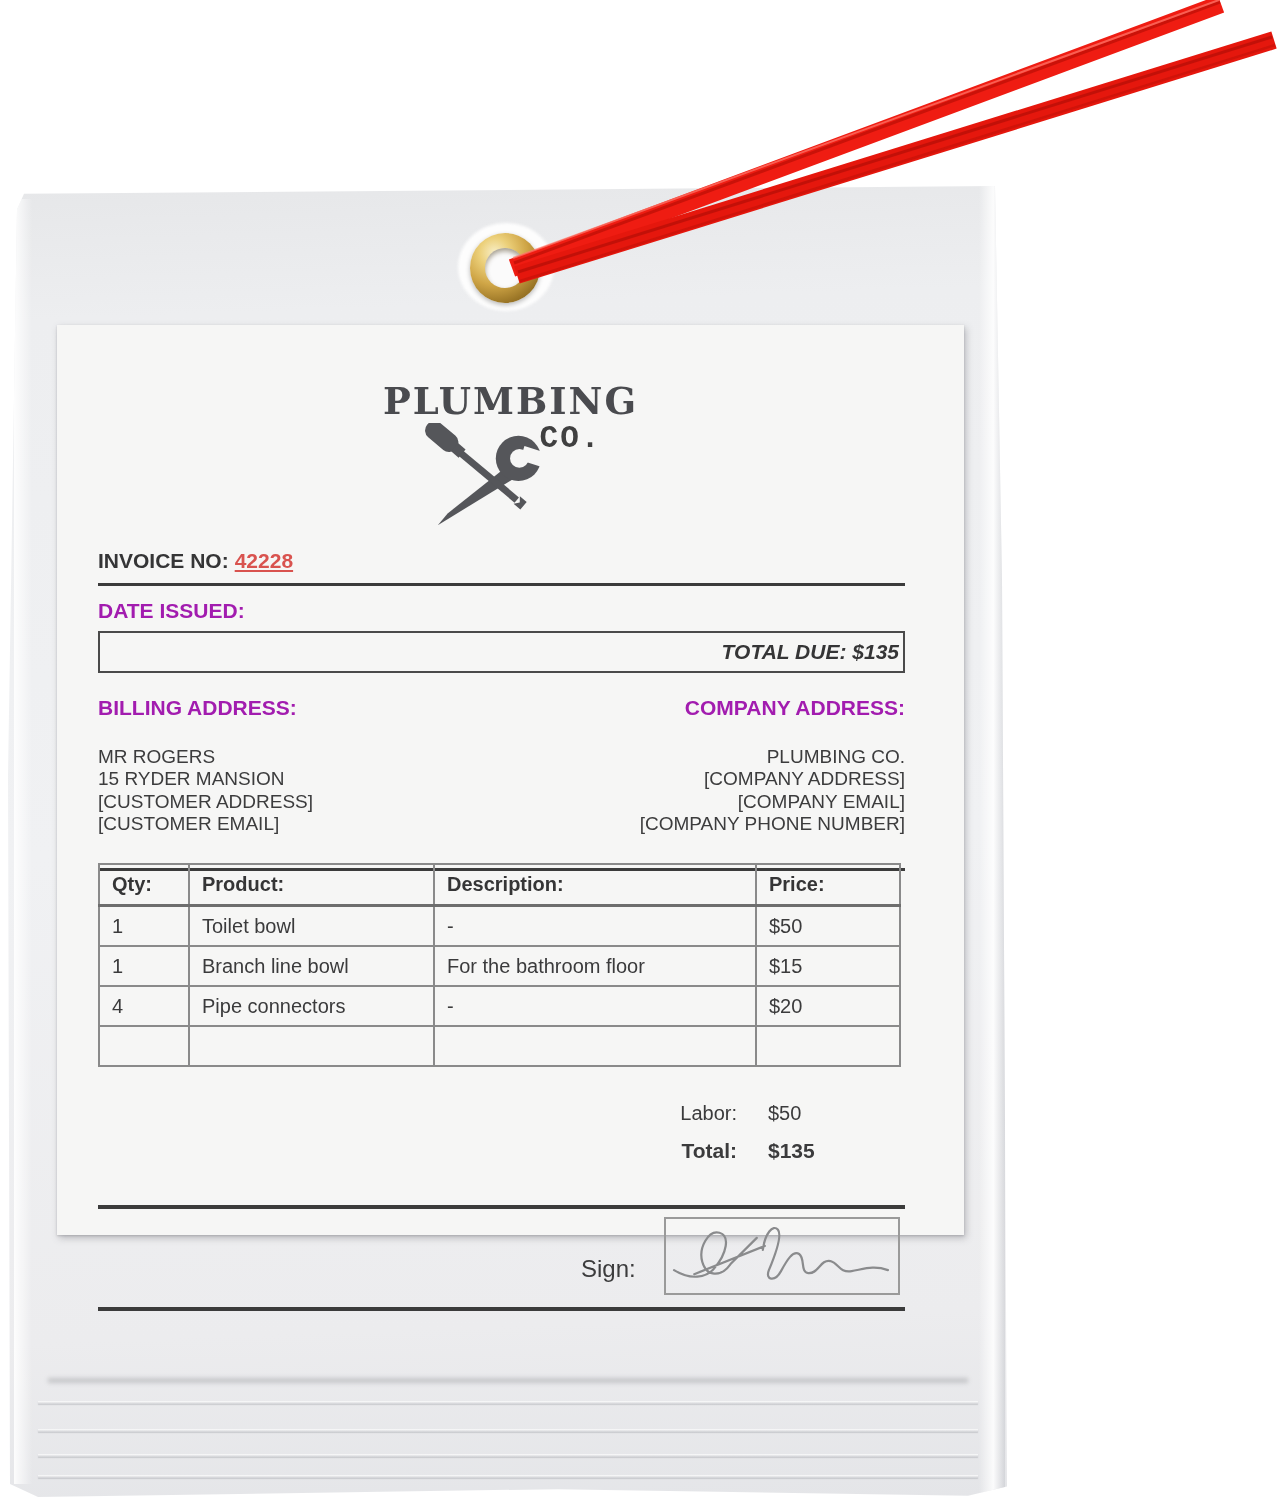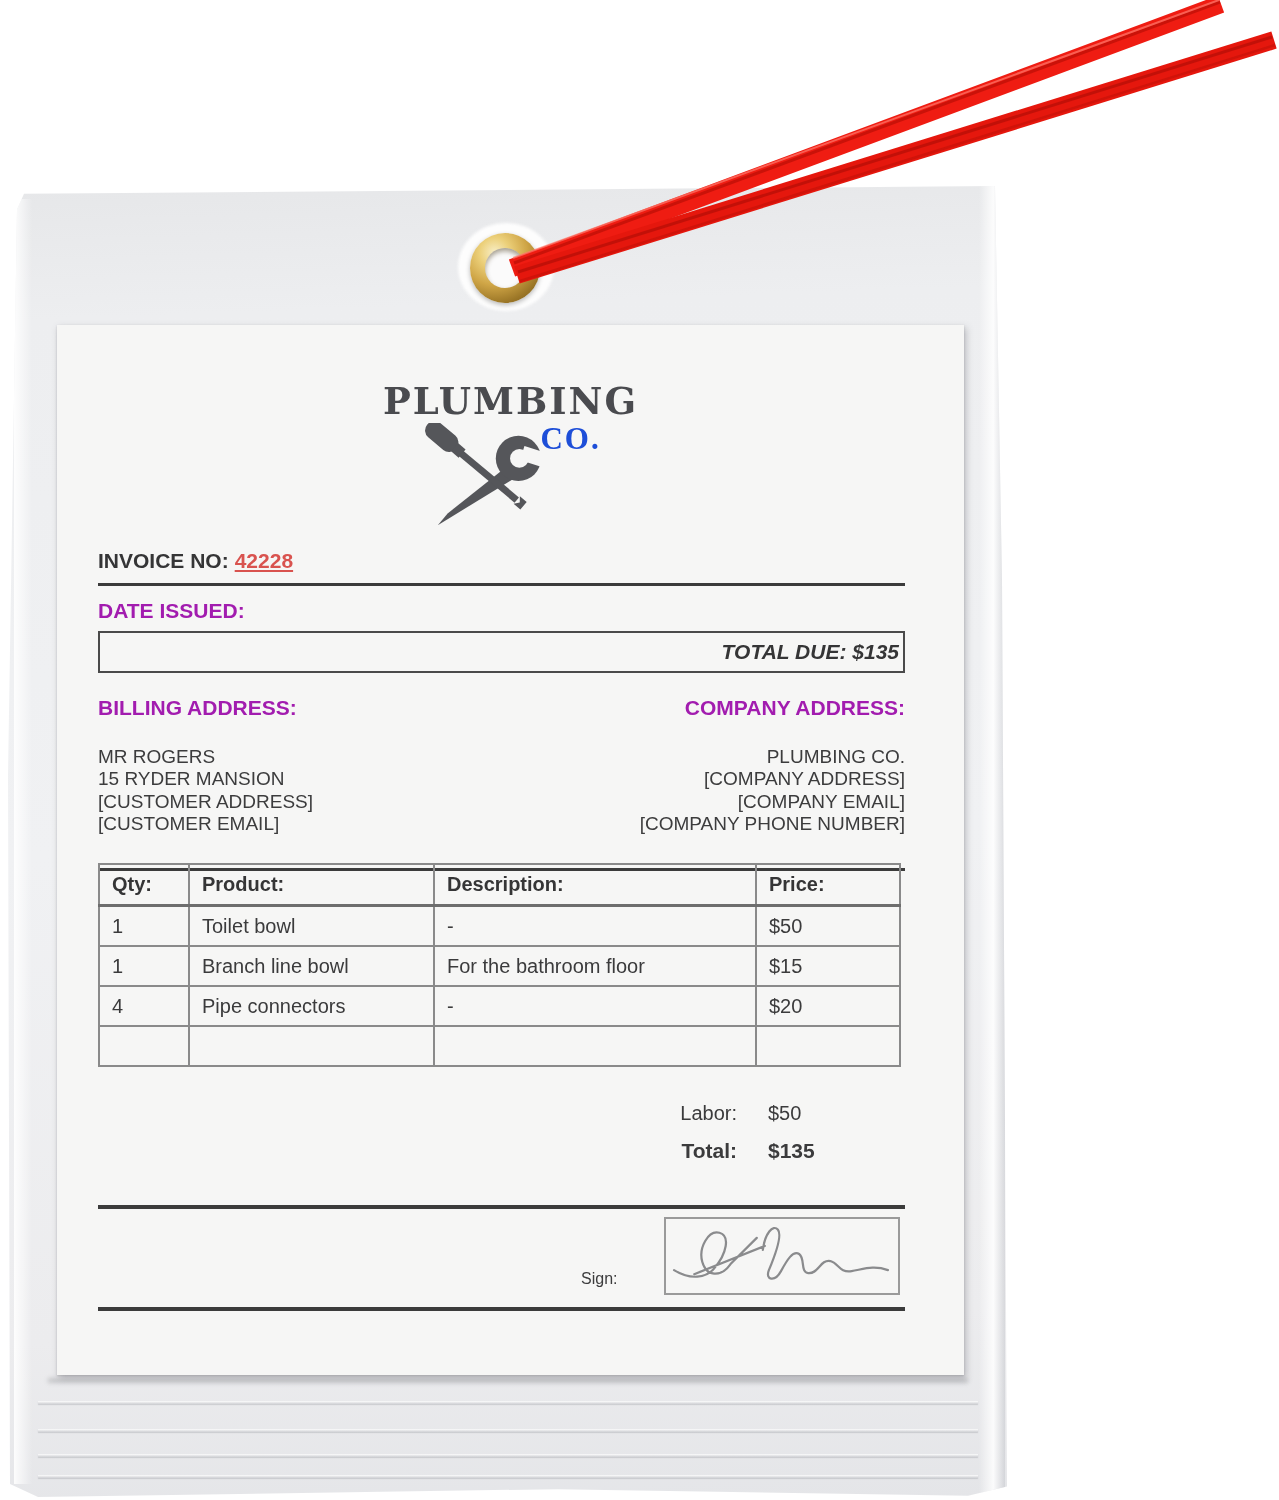--- a/index.html
+++ b/index.html
@@ -14,34 +14,34 @@
     background:linear-gradient(90deg,rgba(255,255,255,.9),rgba(255,255,255,0));}
   .sleeve::after{content:"";position:absolute;right:3px;top:0;bottom:0;width:26px;
     background:linear-gradient(90deg,rgba(255,255,255,0),rgba(255,255,255,.85) 55%,rgba(190,192,198,.45));}
   .crease{position:absolute;left:3%;right:3%;height:3px;
     background:linear-gradient(to bottom,rgba(255,255,255,.9),rgba(165,167,173,.35));
     box-shadow:0 1px 1px rgba(150,152,158,.35);}
   .paper-shadow-line{position:absolute;left:4%;right:4%;top:1192px;height:5px;
     background:rgba(105,106,112,.28);filter:blur(2px);}
 
   
-  .paper{position:absolute;left:57px;top:325px;width:907px;height:1050px;background:#f6f6f5;
+  .paper{position:absolute;left:57px;top:325px;width:907px;height:910px;background:#f6f6f5;
     box-shadow:2px 3px 7px rgba(90,90,96,.35),0 1px 2px rgba(120,120,126,.3);}
 
   .rule{position:absolute;left:41px;width:807px;height:3px;background:#3b3b3b;}
   .rule-1{top:258px;}
   .rule-2{top:543px;}
   .rule-3{top:880px;height:4px;}
   .rule-4{top:982px;height:4px;}
 
   
   .logo-block{position:absolute;top:54px;left:0;right:0;display:flex;flex-direction:column;align-items:center;}
   .logo-title{font-family:"DejaVu Serif",serif;font-weight:700;font-size:37px;letter-spacing:2px;color:#4a4b4f;}
   .logo-row{display:flex;align-items:flex-start;margin-top:0px;}
-  .logo-co{font-family:Liberation Serif, serif;font-weight:700;font-size:31px;letter-spacing:2px;color:#1d4ed8;margin:-2px 0 0 -8px;}
+  .logo-co{font-family:Liberation Mono, monospace;font-weight:700;font-size:31px;letter-spacing:2px;color:#404040;margin:-2px 0 0 -8px;}
 
   
   .invoice-no-line{position:absolute;left:41px;top:224px;font-size:21px;font-weight:bold;color:#353536;}
   .invoice-no-value{color:#d9534f;margin-left:6px;text-decoration:underline;}
   .date-label{position:absolute;left:41px;top:274px;font-size:21px;font-weight:bold;color:#a21caf;}
   .total-box{position:absolute;left:41px;top:306px;width:807px;height:42px;border:2px solid #4a4a4a;
     box-sizing:border-box;display:flex;align-items:center;justify-content:flex-end;padding-right:4px;
     font-size:21px;font-weight:bold;color:#353536;font-style:italic;}
 
   
@@ -58,21 +58,21 @@
   .invoice-table td{border:2px solid #8a8a8a;padding:6px 4px 6px 12px;height:26px;}
   .col-qty{width:90px;} .col-product{width:245px;} .col-desc{width:322px;} .col-price{width:144px;}
 
   
   .tot-label{position:absolute;left:520px;width:160px;text-align:right;font-size:20px;}
   .tot-value{position:absolute;left:711px;font-size:20px;}
   .labor-row{top:777px;}
   .total-row{top:814px;font-weight:bold;font-size:21px;}
 
   
-  .sign-label{position:absolute;left:524px;top:930px;font-size:16px;color:#3c3c3d;margin-top:15px;}
+  .sign-label{position:absolute;left:524px;top:930px;font-size:24px;color:#3c3c3d;}
   .sign-box{position:absolute;left:607px;top:892px;width:236px;height:78px;border:2px solid #9a9a9a;box-sizing:border-box;}
   .sign-box svg{display:block;width:100%;height:100%;}
 
   
   .grommet-halo{position:absolute;left:458px;top:223px;width:96px;height:88px;border-radius:50%;
     background:#fdfdfd;filter:blur(1.5px);}
   .grommet{position:absolute;left:470px;top:233px;width:70px;height:70px;border-radius:50%;
     background:radial-gradient(circle at 35% 28%,#f8eec6 0%,#ecd07a 22%,#cfa546 48%,#9a7526 75%,#6f5418 100%);
     box-shadow:0 2px 5px rgba(0,0,0,.28);}
   .grommet::after{content:"";position:absolute;left:15px;top:15px;right:15px;bottom:15px;border-radius:50%;

